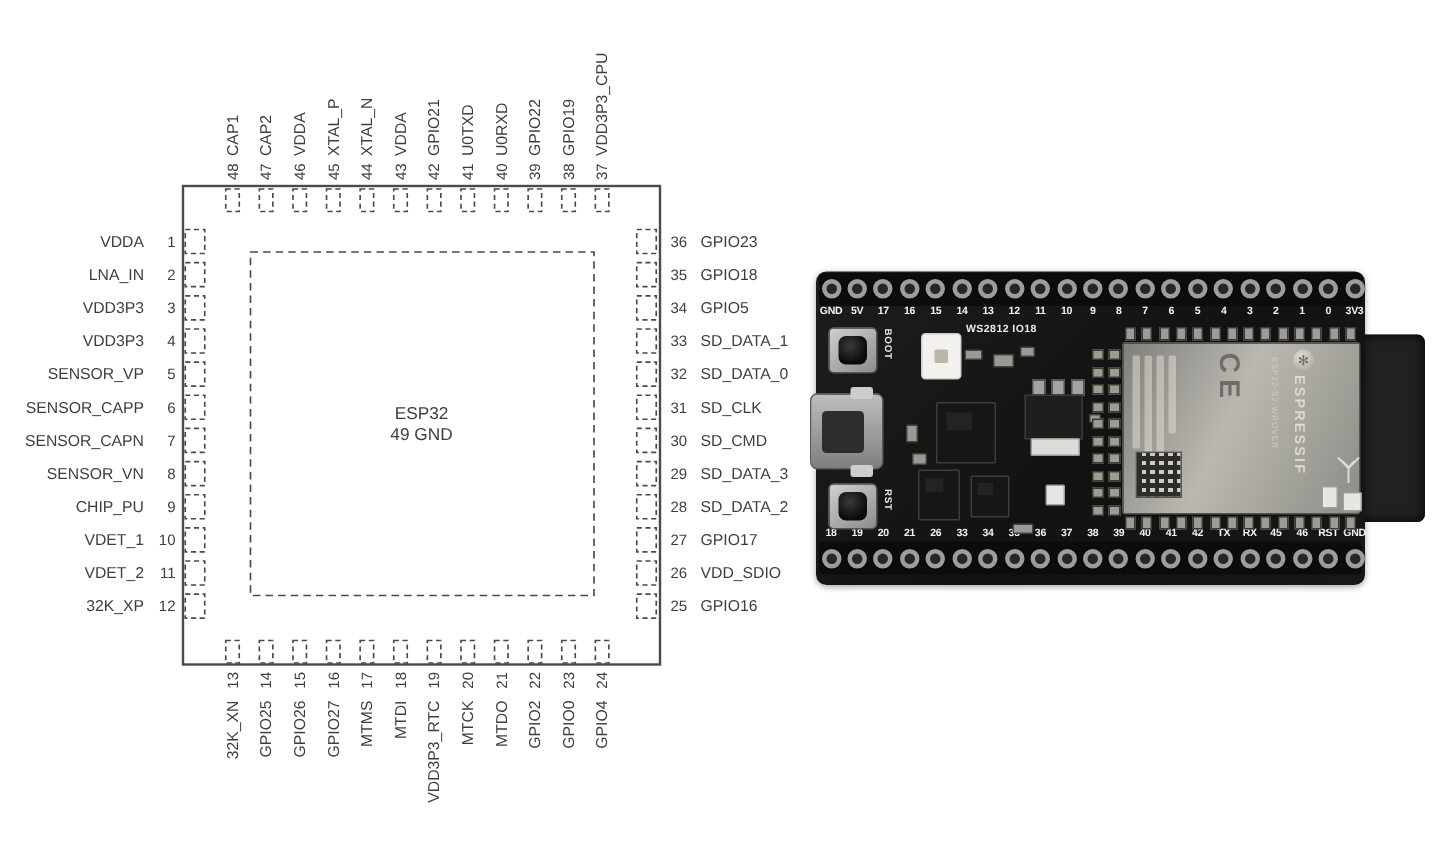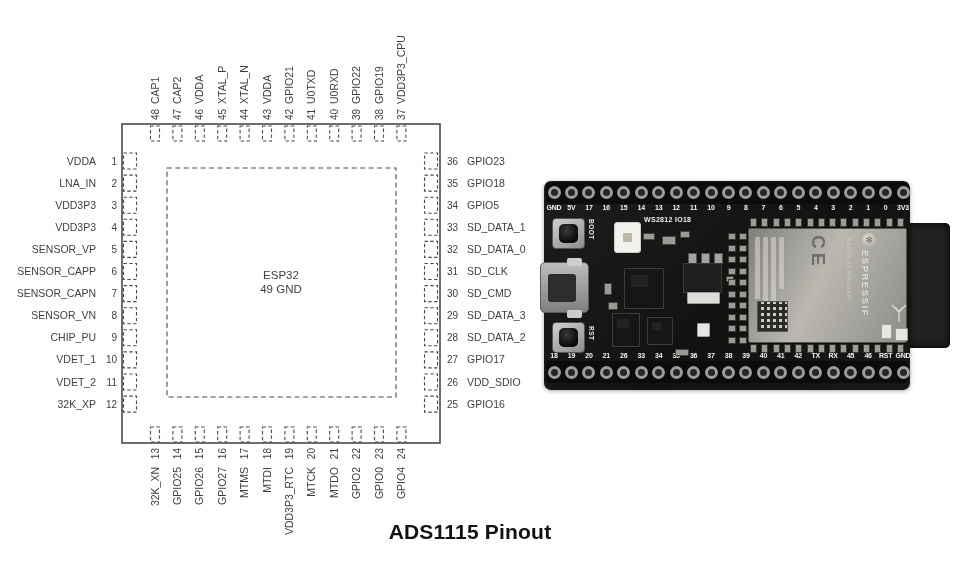--- a/index.html
+++ b/index.html
@@ -218,21 +218,20 @@
         <text x="360.1" y="467" transform="rotate(-90 360.1 467)" text-anchor="end" font-size="10.5" fill="#3e3e3e" font-family="Liberation Sans,sans-serif">GPIO2</text>
         <rect x="374.5" y="427" width="9" height="15" fill="none" stroke="#4a4a4a" stroke-width="1.1" stroke-dasharray="3.4 2.4"></rect>
         <text x="382.5" y="448" transform="rotate(-90 382.5 448)" text-anchor="end" font-size="10" fill="#3e3e3e" font-family="Liberation Sans,sans-serif">23</text>
         <text x="382.5" y="467" transform="rotate(-90 382.5 467)" text-anchor="end" font-size="10.5" fill="#3e3e3e" font-family="Liberation Sans,sans-serif">GPIO0</text>
         <rect x="396.9" y="427" width="9" height="15" fill="none" stroke="#4a4a4a" stroke-width="1.1" stroke-dasharray="3.4 2.4"></rect>
         <text x="404.9" y="448" transform="rotate(-90 404.9 448)" text-anchor="end" font-size="10" fill="#3e3e3e" font-family="Liberation Sans,sans-serif">24</text>
         <text x="404.9" y="467" transform="rotate(-90 404.9 467)" text-anchor="end" font-size="10.5" fill="#3e3e3e" font-family="Liberation Sans,sans-serif">GPIO4</text>
       </svg>
     </div>
 
-  <div id="caption">ADS1115 Pinout</div>
 
   <div id="antenna-block"></div>
   <div id="board">
     <div class="hdr-strip" style="top:1px"></div>
     <div class="hdr-strip" style="top:180px"></div>
     <div id="holes-top">
         <div class="hole" style="left:3.5px;top:5px"></div>
         <div class="pinlab" style="left:0.0px;top:22.5px">GND</div>
         <div class="hole" style="left:20.9px;top:5px"></div>
         <div class="pinlab" style="left:17.4px;top:22.5px">5V</div>

